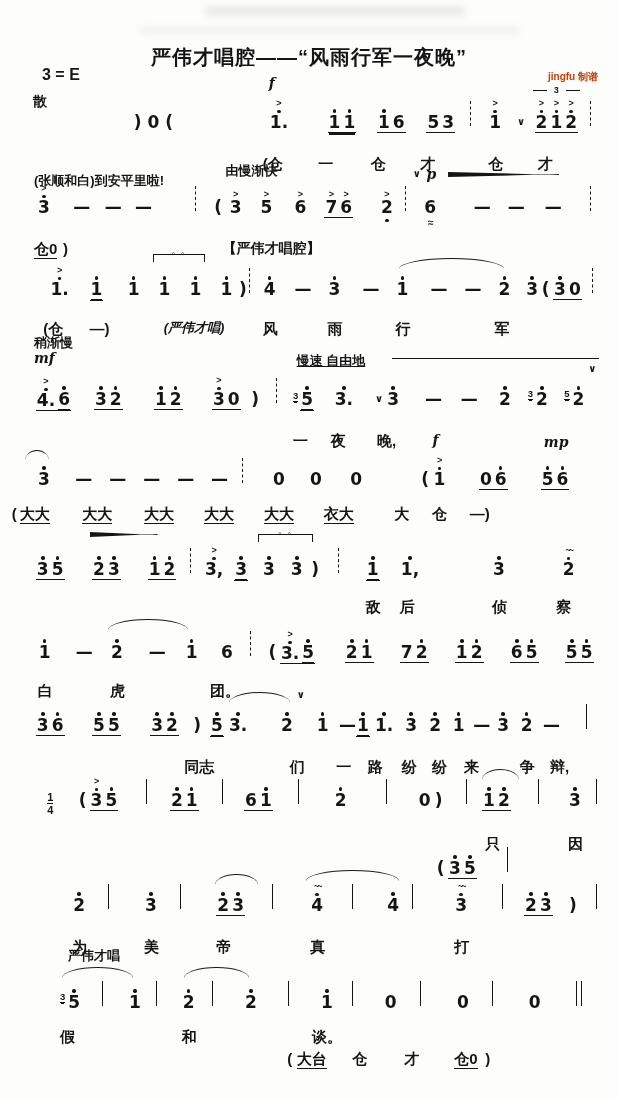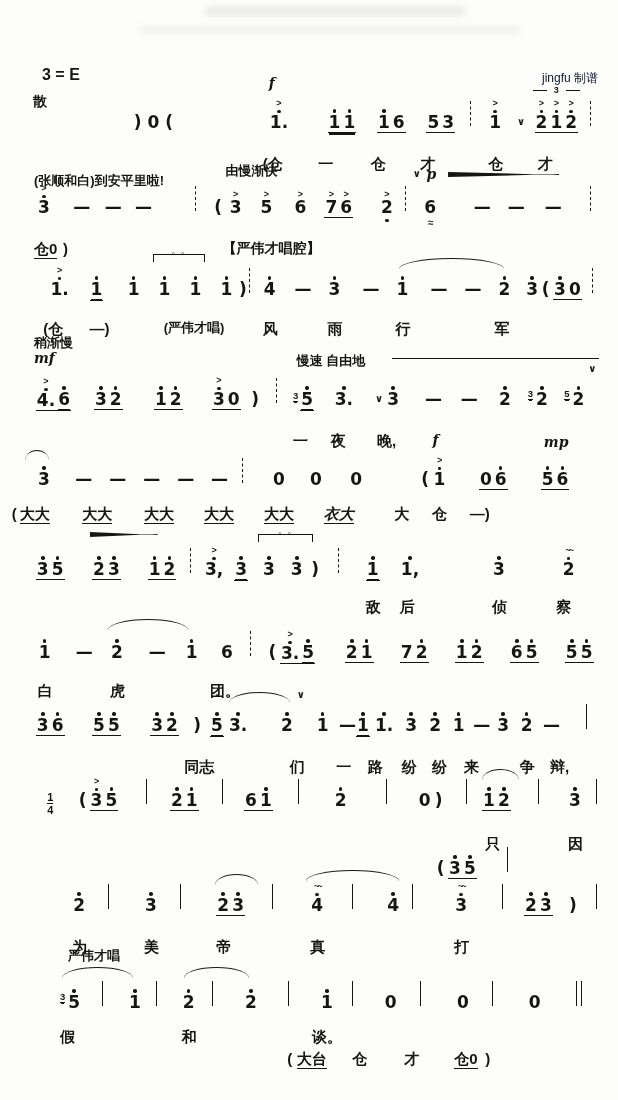--- a/index.html
+++ b/index.html
@@ -7,21 +7,21 @@
         font-family:"Liberation Sans","DejaVu Sans",sans-serif;color:#151515;margin:0 auto;}
   
   .wm{position:absolute;background:#c9c9c9;filter:blur(3px);opacity:.35;border-radius:2px;}
   .wm1{left:205px;top:6px;width:260px;height:10px;}
   .wm2{left:140px;top:26px;width:380px;height:8px;opacity:.22;}
   
   .key{position:absolute;left:42px;top:66px;font-weight:bold;font-size:16px;}
   .san{position:absolute;left:33px;top:93px;font-weight:bold;font-size:14px;}
   .title{position:absolute;left:60px;right:60px;top:44px;text-align:center;font-size:20px;
          font-weight:bold;letter-spacing:1px;white-space:nowrap;}
-  .credit{position:absolute;right:20px;top:70px;color:#0f172a;font-size:12px;font-weight:normal;}
+  .credit{position:absolute;right:20px;top:70px;color:#c2410c;font-size:10px;font-weight:bold;}
   
   .mline{position:absolute;left:0;width:100%;height:0;}
   .tok{position:absolute;top:-16px;display:flex;align-items:flex-end;}
   .tbody{display:inline-flex;align-items:flex-end;gap:3px;padding:0 1px;position:relative;}
   .u1{border-bottom:1.6px solid #151515;}
   .u2{border-bottom:1.6px solid #151515;box-shadow:0 3px 0 -1px #151515;}
   .note{display:inline-flex;flex-direction:column;align-items:center;position:relative;}
   .note.su1 .num{border-bottom:1.6px solid #151515;}
   .above{display:flex;flex-direction:column;align-items:center;justify-content:flex-end;height:15px;}
   .num{font-weight:bold;font-size:17px;line-height:1.05;font-family:"DejaVu Sans",sans-serif;}
@@ -60,20 +60,21 @@
   .lyr{position:absolute;font-size:15px;font-weight:600;white-space:nowrap;line-height:1.2;}
   .lyr.ul{border-bottom:1.6px solid #151515;}
   .lyr.small{font-size:13px;}
 </style>
 </head>
 <body>
 
 <div class="page">
   <div class="wm wm1"></div>
   <div class="wm wm2"></div>
+  <div class="title">严伟才唱腔——“风雨行军一夜晚”</div>
   <div class="key">3 = E</div>
   <div class="credit">jingfu 制谱</div>
   <div class="san">散</div>
   <div id="score">
       <div class="mline" style="top: 115px;">
         <div class="ann dyn" style="left: 43.5%; top: -40px;">f</div>
         <div class="tok" style="left: 21.5%;">
           <span class="tbody">
             <span class="note">
               <span class="above"></span>
@@ -507,30 +508,30 @@
             </span>
             <span class="note">
               <span class="above"></span>
               <span class="num">0</span>
             </span>
           </span>
         </div>
         <div class="bar d" style="left: 95.8%;"></div>
         <div class="lyr" style="left: 7%; top: 38px;">(仓</div>
         <div class="lyr" style="left: 14.5%; top: 38px;">—)</div>
-        <div class="lyr small" style="left: 26.5%; top: 38px;">(严伟才唱)</div>
+        <div class="lyr small" style="left: 26.5%; top: 38px; font-style: italic;">(严伟才唱)</div>
         <div class="lyr" style="left: 42.5%; top: 38px;">风</div>
         <div class="lyr" style="left: 53%; top: 38px;">雨</div>
         <div class="lyr" style="left: 64%; top: 38px;">行</div>
         <div class="lyr" style="left: 80%; top: 38px;">军</div>
       </div>
       <div class="mline" style="top: 392px;">
         <div class="ann cn" style="left: 5.5%; top: -58px;">稍渐慢</div>
         <div class="ann dyn" style="left: 5.5%; top: -42px;">mf</div>
-        <div class="ann cn" style="left: 48%; top: -40px;">慢速  自由地</div>
+        <div class="ann cn" style="left: 48%; top: -40px; text-decoration: underline;">慢速  自由地</div>
         <div class="longline" style="left: 63.5%; width: 33.5%; top: -34px;"></div>
         <div class="tok" style="left: 5.8%;">
           <span class="tbody u1">
             <span class="note">
               <span class="above">
                 <span class="acc">&gt;</span>
                 <span class="hid"></span>
               </span>
               <span class="num">4.</span>
             </span>
@@ -817,21 +818,21 @@
               <span class="num">6</span>
             </span>
           </span>
         </div>
         <div class="lyr" style="left: 1.9%; top: 33px;">(</div>
         <div class="lyr ul" style="left: 3.2%; top: 33px;">大大</div>
         <div class="lyr ul" style="left: 13.3%; top: 33px;">大大</div>
         <div class="lyr ul" style="left: 23.3%; top: 33px;">大大</div>
         <div class="lyr ul" style="left: 33%; top: 33px;">大大</div>
         <div class="lyr ul" style="left: 42.7%; top: 33px;">大大</div>
-        <div class="lyr ul" style="left: 52.4%; top: 33px; font-style: italic;">衣大</div>
+        <div class="lyr ul" style="left: 52.4%; top: 33px;">衣大</div>
         <div class="lyr" style="left: 63.8%; top: 33px;">大</div>
         <div class="lyr" style="left: 69.9%; top: 33px;">仓</div>
         <div class="lyr" style="left: 76%; top: 33px;">—)</div>
       </div>
       <div class="mline" style="top: 562px;">
         <div class="hp d" style="left: 14.5%; width: 11%; top: -30px;"></div>
         <div class="brk" style="left: 41.8%; width: 8.5%; top: -28px;">° °</div>
         <div class="tok" style="left: 5.8%;">
           <span class="tbody u1">
             <span class="note">

